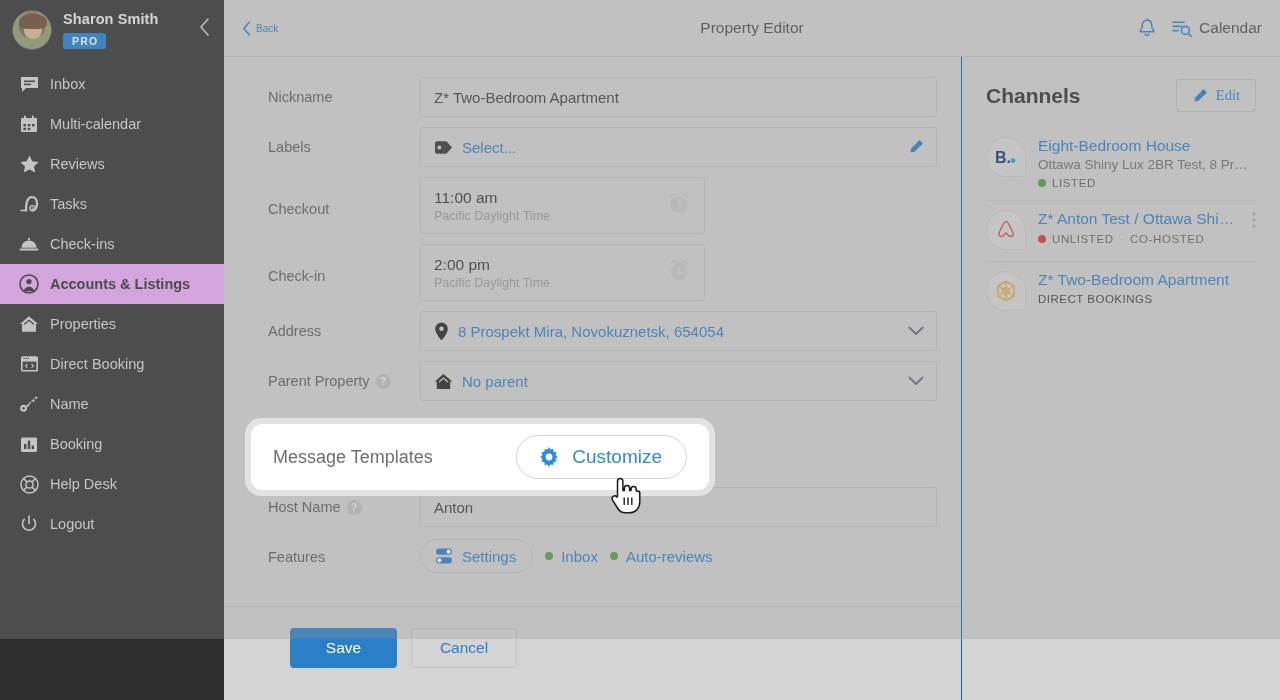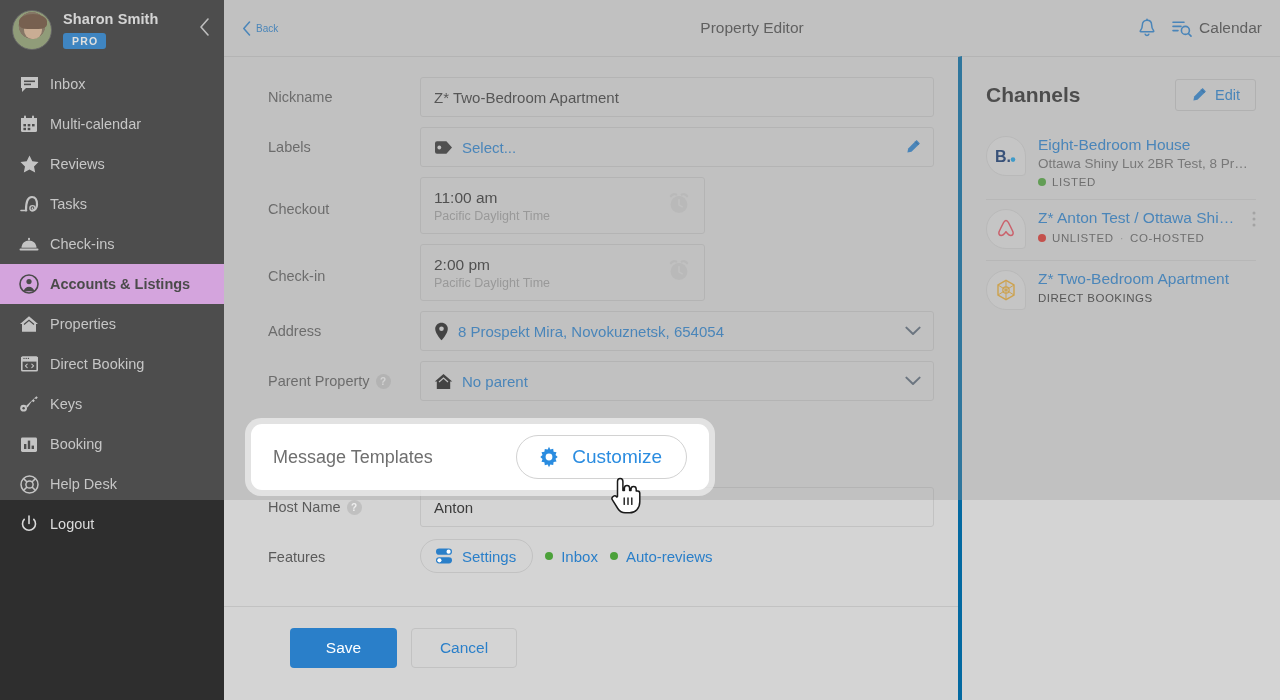--- a/index.html
+++ b/index.html
@@ -2,21 +2,21 @@
 <html><head>
 <meta charset="utf-8">
 <style>
   * { box-sizing: border-box; margin: 0; padding: 0; }
   html, body {
     width: 1280px; height: 700px;
     font-family: "Liberation Sans", sans-serif;
     background: #d4d4d4;
     overflow: hidden;
   }
-  .app { position: relative; width: 1280px; height: 500px; display: flex; }
+  .app { position: relative; width: 1280px; height: 639px; display: flex; }
 
   
   .sidebar {
     width: 224px; height: 700px;
     background: #2e2e2e;
     color: #d8d8d8;
     flex: 0 0 224px;
     position: relative;
     display: flex; flex-direction: column;
   }
@@ -77,21 +77,21 @@
     font-size: 15.5px; color: #4a4a4a; pointer-events: none;
   }
   .top-right { margin-left: auto; display: flex; align-items: center; gap: 16px; z-index: 2;}
   .bell { color: #2a7fc9; cursor: pointer; display: flex; }
   .cal-btn { display: flex; align-items: center; gap: 7px; cursor: pointer; }
   .cal-btn .cal-lbl { font-size: 15.5px; color: #4a4a4a; }
 
   .content { display: flex; height: 644px; }
   .form-pane {
     width: 738px; flex: 0 0 738px; background: #d4d4d4;
-    border-top: 1px solid #c2c2c2; border-right: 4px solid #0369a1;
+    border-top: 1px solid #c2c2c2; border-right: 1px solid #0369a1;
     position: relative;
   }
   .form-rows { padding: 20px 0 0 0; }
   .row { display: flex; align-items: flex-start; margin-bottom: 10px; padding: 0 24px 0 44px; }
   .row-label {
     width: 152px; flex: 0 0 152px; font-size: 14.5px; color: #5b5b5b;
     padding-top: 12px; display: flex; align-items: center; gap: 6px;
   }
   .row-label.tall { padding-top: 24px; }
   .help-dot {
@@ -141,21 +141,21 @@
   
   .channels {
     flex: 1 1 auto; background: #d4d4d4; border-top: 1px solid #c2c2c2;
     padding: 22px 24px 0 24px;
   }
   .ch-head { display: flex; align-items: center; justify-content: space-between; margin-bottom: 16px; }
   .ch-title { font-size: 21px; font-weight: 700; color: #2f2f2f; }
   .ch-edit {
     display: inline-flex; align-items: center; gap: 8px;
     border: 1px solid #bdbdbd; border-radius: 3px; padding: 7px 15px;
-    color: #2a7fc9; font-size: 14.5px; background: transparent; cursor: pointer; font-family: Liberation Sans, sans-serif;
+    color: #2a7fc9; font-size: 14.5px; background: transparent; cursor: pointer; font-family: Liberation Serif, serif;
   }
   .ch-row { display: flex; padding: 9px 0 11px 0; position: relative; }
   .ch-row + .ch-row { border-top: 1px solid #c6c6c6; }
   .ch-logo {
     width: 40px; height: 40px; flex: 0 0 40px; margin-right: 12px;
     border: 1px solid #c9c9c9; border-radius: 50% 50% 4px 50%;
     background: #dadada; display: flex; align-items: center; justify-content: center;
   }
   .ch-body { flex: 1 1 auto; min-width: 0; }
   .ch-name {
@@ -314,21 +314,21 @@
       </div>
 
       <div class="nav-item">
         <span class="ico">
           <svg width="20" height="18" viewBox="0 0 20 18">
               <circle cx="4.6" cy="13.2" r="3.4" fill="#d9d9d9"></circle>
               <circle cx="4.6" cy="13.2" r="1.2" fill="#2e2e2e"></circle>
               <path d="M7 11 L17.4 1.3 L18.8 2.6 L17.2 4.3 L15.9 3.2 L14.6 4.6 L15.9 5.8 L14.3 7.3 L13 6.1 L8.6 12.4z" fill="#d9d9d9"></path>
             </svg>
         </span>
-        <span class="lbl">Keys</span>
+        <span class="lbl">Name</span>
       </div>
 
       <div class="nav-item">
         <span class="ico">
           <svg width="18" height="17" viewBox="0 0 18 17">
               <rect x="1" y="1.5" width="16" height="14.5" rx="1.4" fill="#d9d9d9"></rect>
               <rect x="4" y="8" width="2.4" height="5" fill="#2e2e2e"></rect>
               <rect x="7.8" y="4.6" width="2.4" height="8.4" fill="#2e2e2e"></rect>
               <rect x="11.6" y="9.6" width="2.4" height="3.4" fill="#2e2e2e"></rect>
             </svg>

